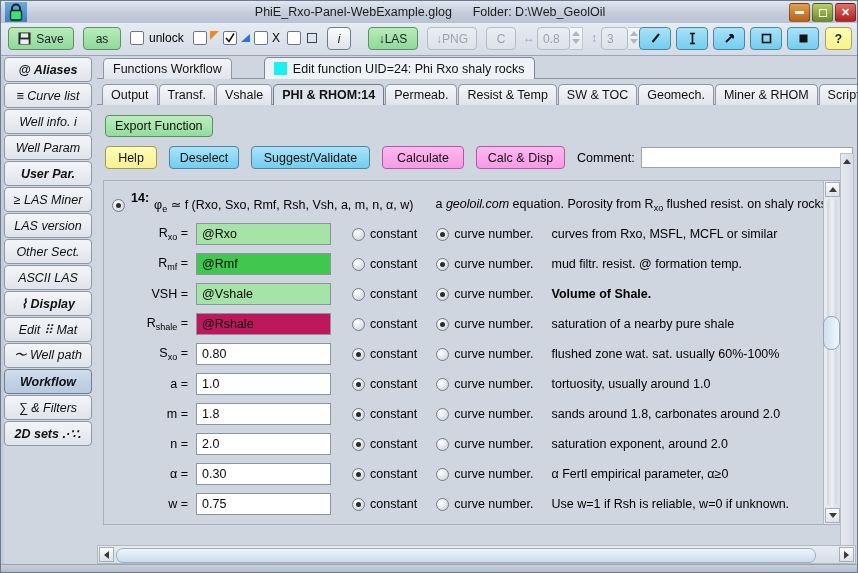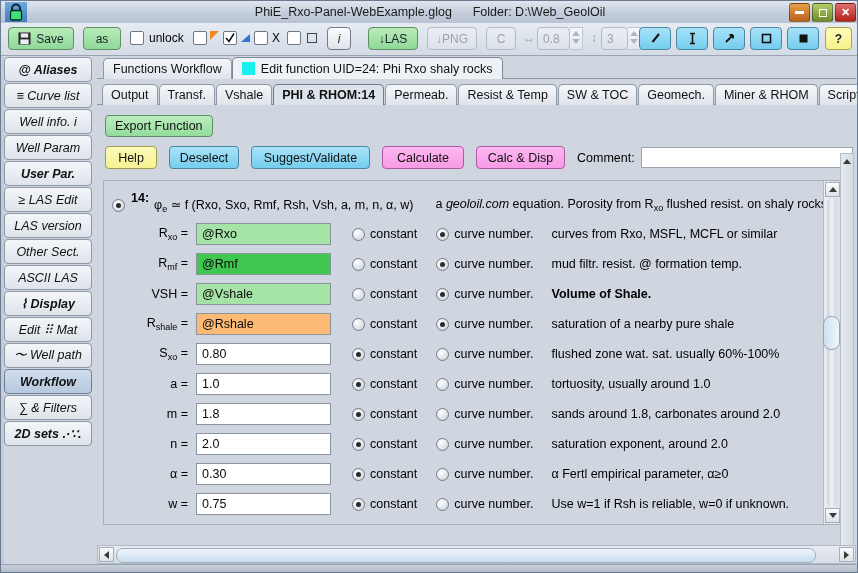--- a/index.html
+++ b/index.html
@@ -151,20 +151,21 @@
     border-radius: 5px 5px 0 0;
     background: linear-gradient(180deg,#f4f6f9,#e0e5ec);
     display: flex; align-items: center;
     font-size: 12.5px; color: #111;
     white-space: nowrap;
   }
   .tab1.active {
     background: #eef1f6;
     height: 22px;
     border-color: #7d8796;
+    margin-left: 32px;
   }
   .tab-swatch {
     width: 13px; height: 13px; background: #19f0f0;
     margin-right: 6px; display:inline-block;
   }
   .tabrow1-line {
     position: absolute; left: 0; top: 21px; width: 759px;
     border-top: 1px solid #8d97a5;
   }
 
@@ -487,21 +488,21 @@
   </div>
 
   <div class="left-strip"></div>
 
   <div class="sidebar">
     <div class="side-item si-b">@ Aliases</div>
     <div class="side-item">≡ Curve list</div>
     <div class="side-item">Well info.  i</div>
     <div class="side-item">Well Param</div>
     <div class="side-item si-b">User Par.</div>
-    <div class="side-item">≥ LAS Edit</div>
+    <div class="side-item">≥ LAS Miner</div>
     <div class="side-item">LAS version</div>
     <div class="side-item">Other Sect.</div>
     <div class="side-item">ASCII LAS</div>
     <div class="side-item si-b">⌇ Display</div>
     <div class="side-item si-i">Edit ⠿ Mat</div>
     <div class="side-item si-i">〜 Well path</div>
     <div class="side-item active">Workflow</div>
     <div class="side-item si-i">∑ &amp; Filters</div>
     <div class="side-item si-b">2D sets .·∵.</div>
   </div>
@@ -597,21 +598,21 @@
               </div>
             <div class="p-opt p-opt2">
                 <span class="radio on"></span>
                 <span>curve number.</span>
               </div>
             <div class="p-desc"><b>Volume of Shale.</b></div>
           </div>
 
           <div class="prow" style="top:128px">
             <div class="p-label"><span>R</span><sub>shale</sub><span> =</span></div>
-            <div class="p-input" style="background:#fdba74">@Rshale</div>
+            <div class="p-input" style="background:#be185d">@Rshale</div>
             <div class="p-opt">
                 <span class="radio"></span>
                 <span>constant</span>
               </div>
             <div class="p-opt p-opt2">
                 <span class="radio on"></span>
                 <span>curve number.</span>
               </div>
             <div class="p-desc">saturation of a nearby pure shale</div>
           </div>

